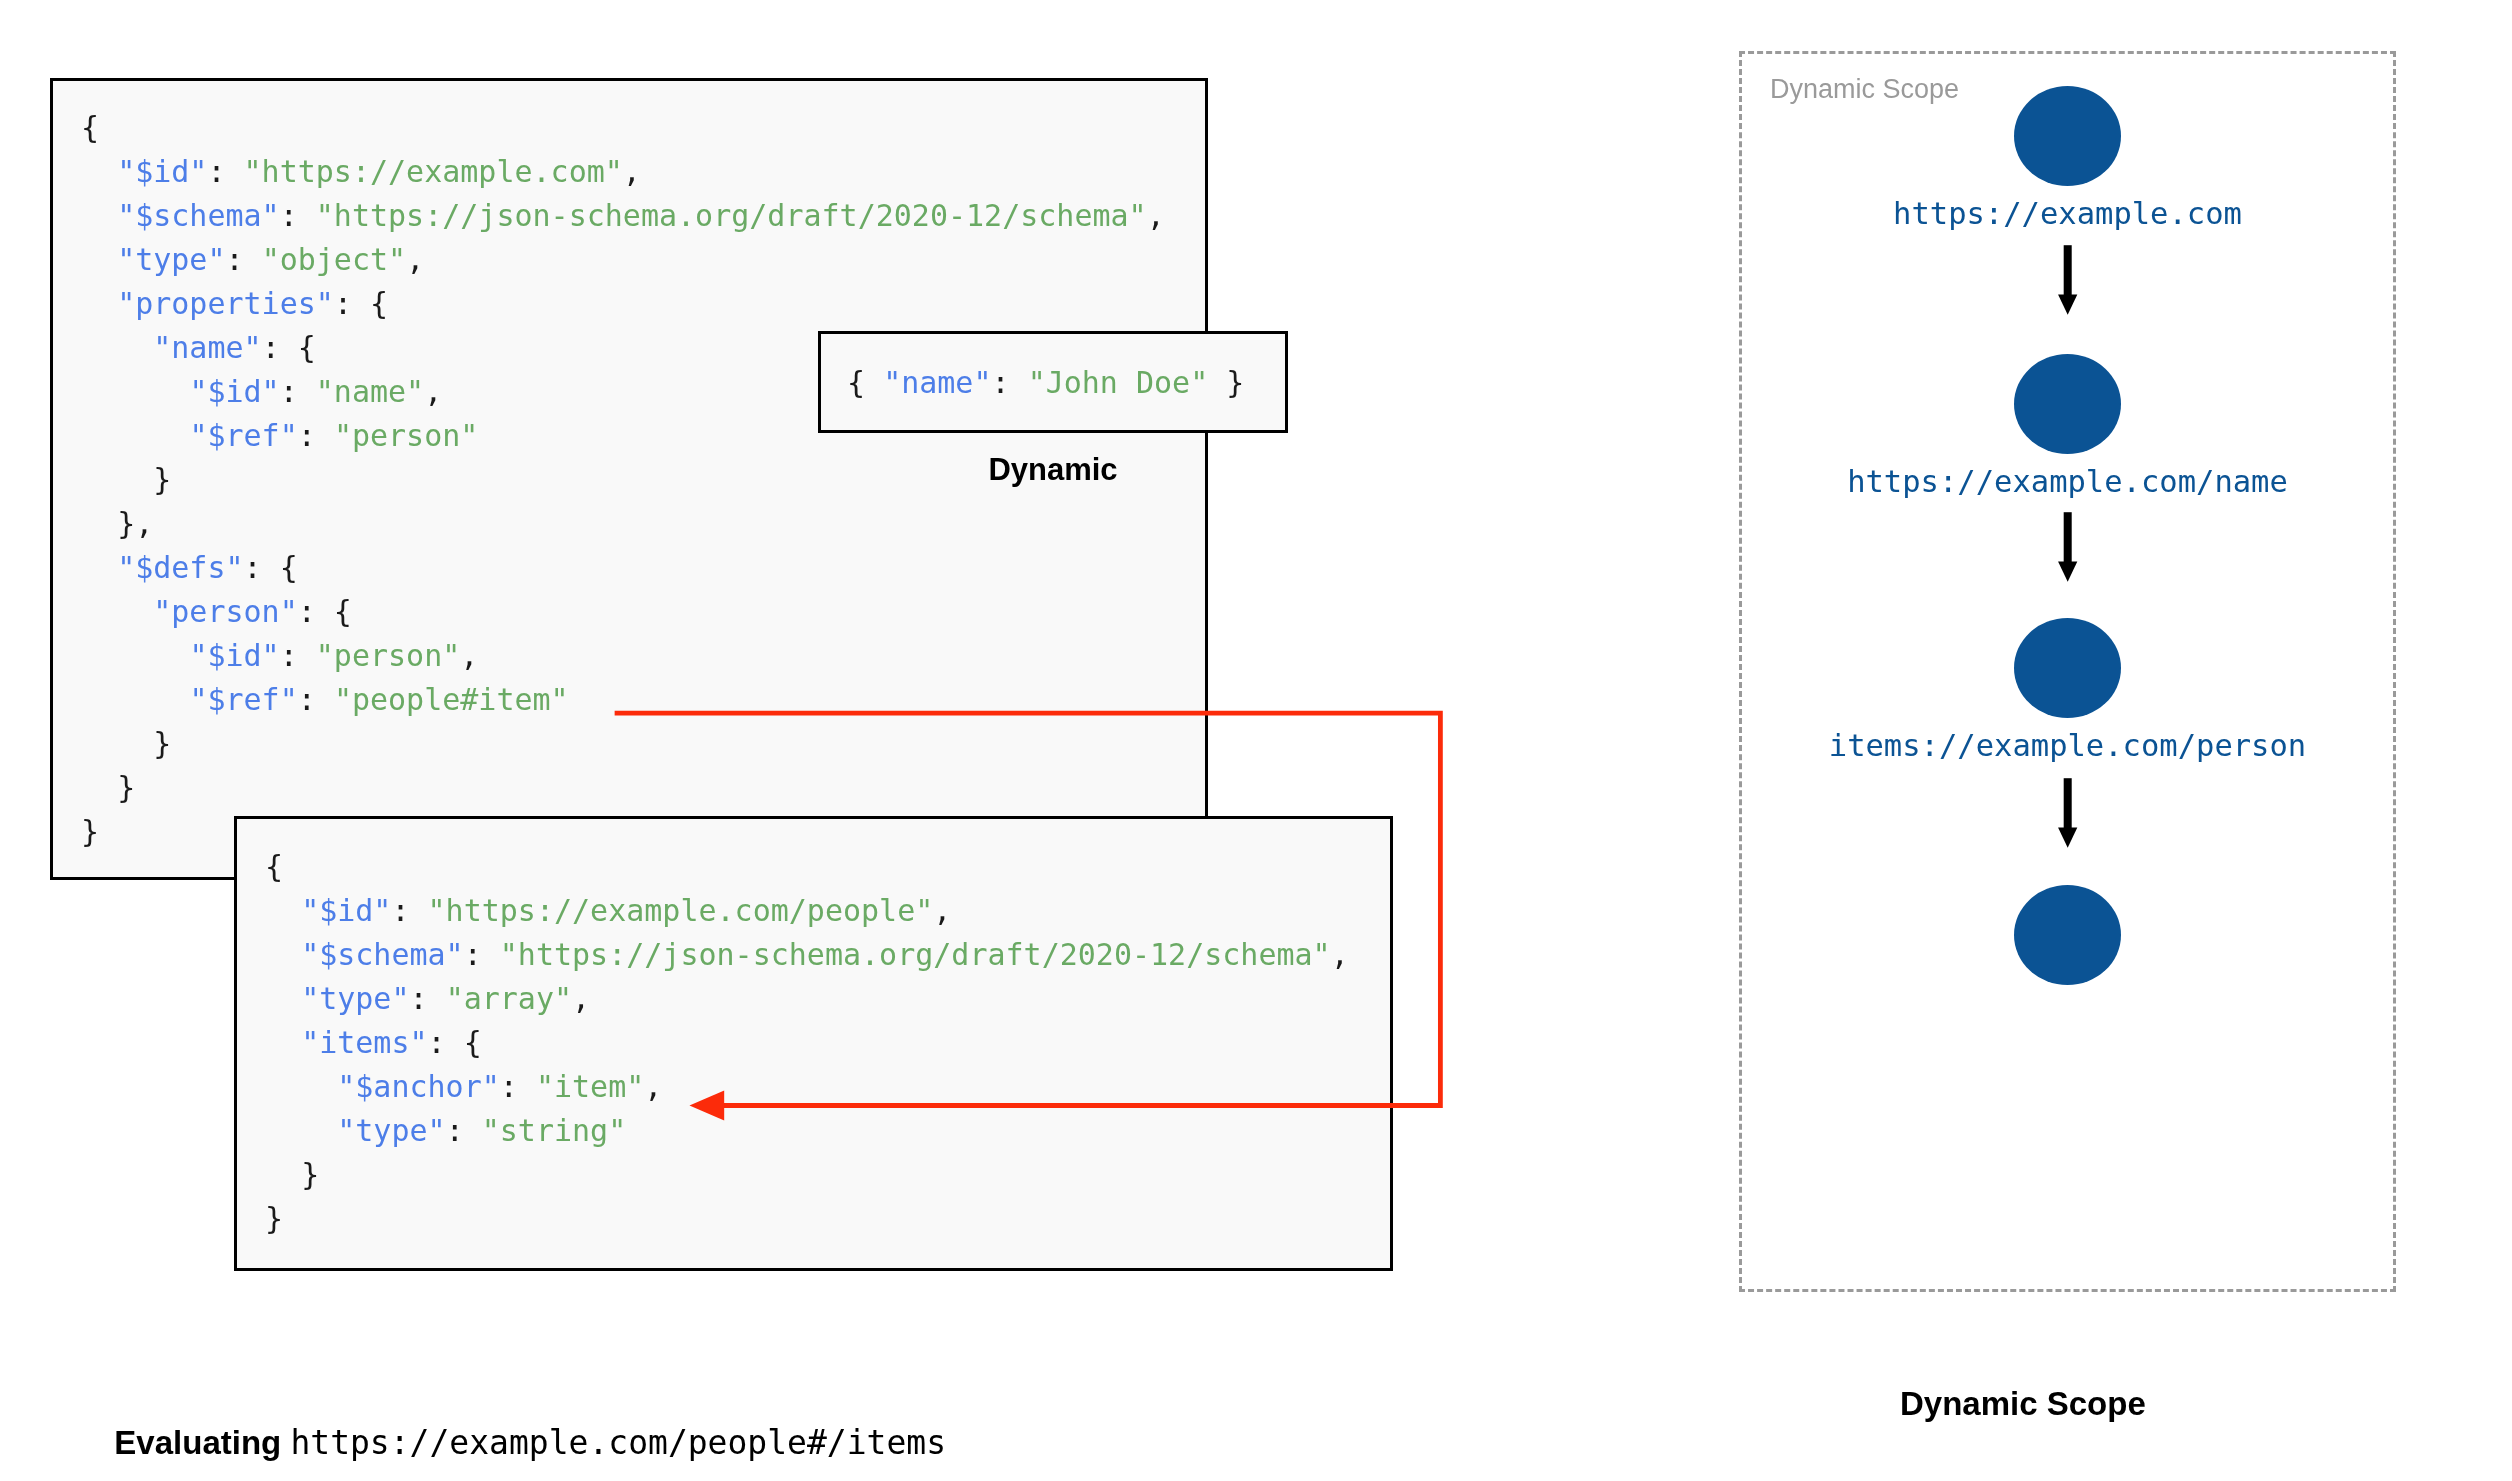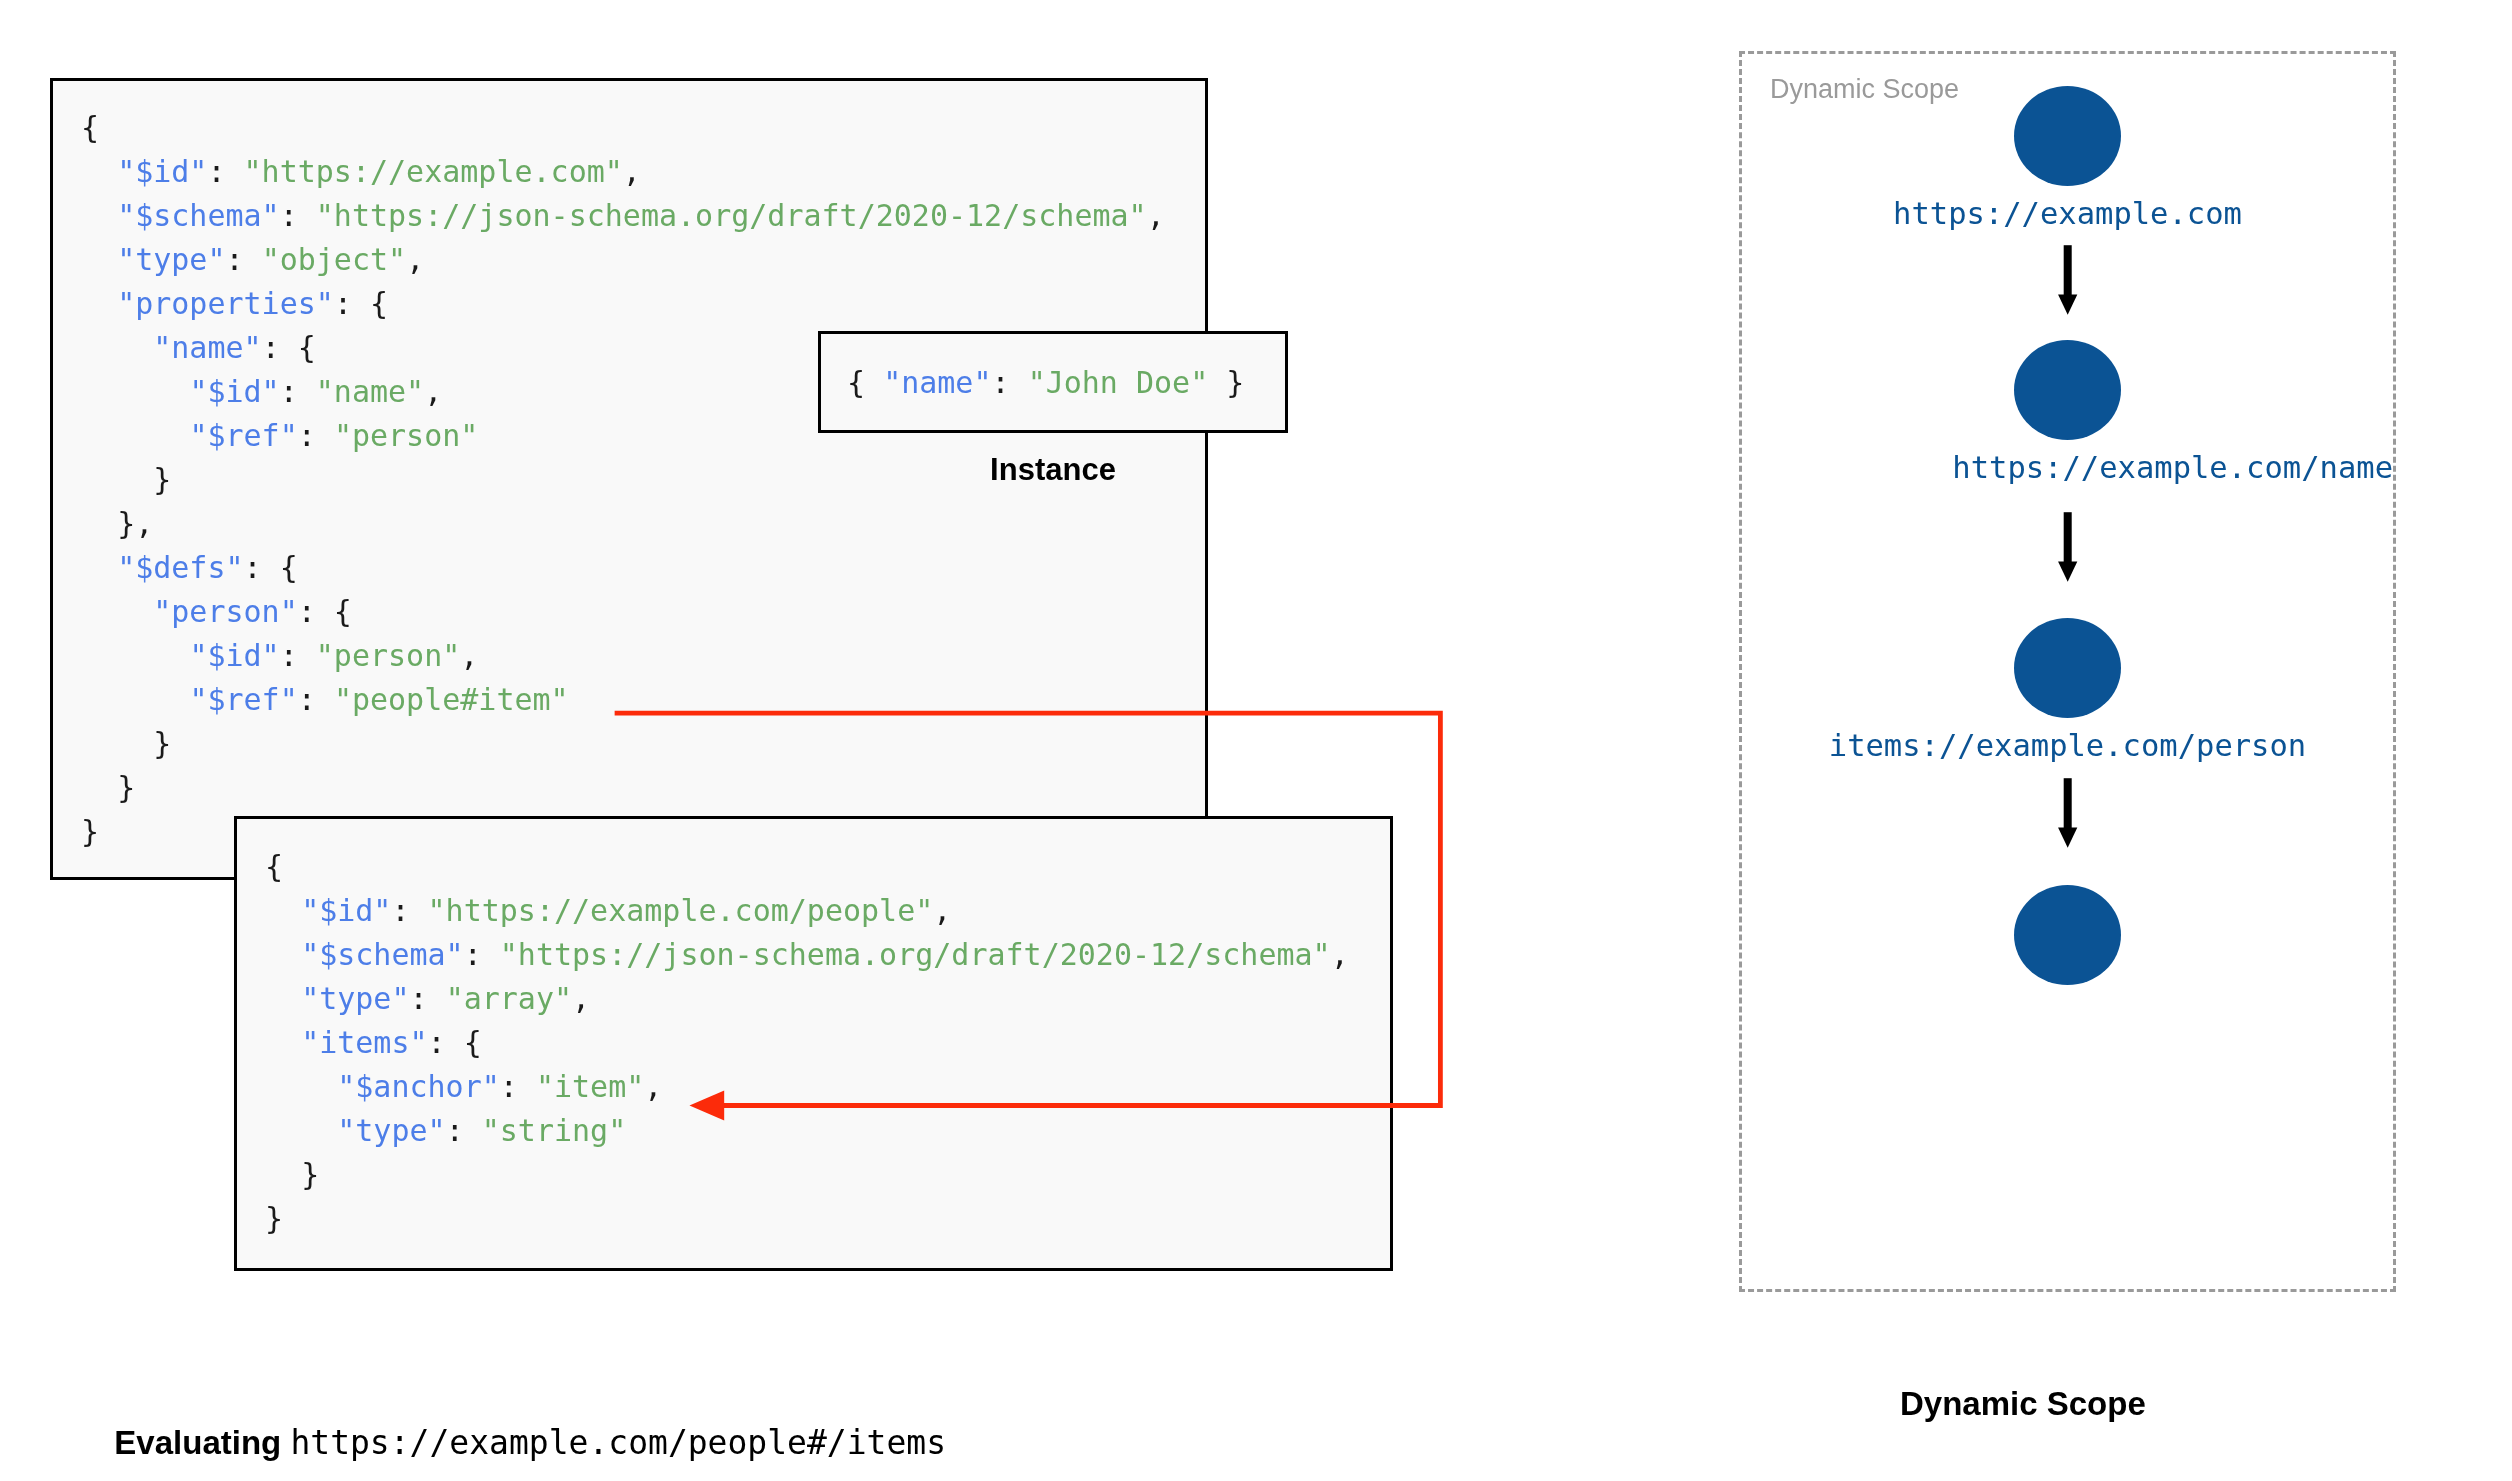--- a/index.html
+++ b/index.html
@@ -196,21 +196,21 @@
       <span class="k">"$id"</span><span class="p">: </span><span class="s">"person"</span><span class="p">,</span>
       <span class="k">"$ref"</span><span class="p">: </span><span class="s">"people#item"</span>
     <span class="p">}</span>
   <span class="p">}</span>
 <span class="p">}</span></pre>
 </div>
 
 <div class="code-box" id="instance-box">
   <pre class="code-pre"><span class="p">{ </span><span class="k">"name"</span><span class="p">: </span><span class="s">"John Doe"</span><span class="p"> }</span></pre>
 </div>
-<div id="instance-label">Instance</div>
+<div id="instance-label">Dynamic</div>
 
 <div class="code-box" id="people-box">
   <pre class="code-pre"><span class="p">{</span>
   <span class="k">"$id"</span><span class="p">: </span><span class="s">"https://example.com/people"</span><span class="p">,</span>
   <span class="k">"$schema"</span><span class="p">: </span><span class="s">"https://json-schema.org/draft/2020-12/schema"</span><span class="p">,</span>
   <span class="k">"type"</span><span class="p">: </span><span class="s">"array"</span><span class="p">,</span>
   <span class="k">"items"</span><span class="p">: {</span>
     <span class="k">"$anchor"</span><span class="p">: </span><span class="s">"item"</span><span class="p">,</span>
     <span class="k">"type"</span><span class="p">: </span><span class="s">"string"</span>
   <span class="p">}</span>
@@ -232,21 +232,21 @@
       <div class="scope-url">https://example.com</div>
     </div>
 
     <div class="scope-arrow" style="top:191px;">
       <svg width="21.4" height="71" viewBox="0 0 40 132">
         <line x1="20" y1="0" x2="20" y2="94" stroke="#000" stroke-width="15"></line>
         <polygon points="20,130 2,92 38,92" fill="#000"></polygon>
       </svg>
     </div>
 
-    <div class="scope-node" style="top:286px;text-align:right;">
+    <div class="scope-node" style="top:300px;">
       <div class="scope-circle"></div>
       <div class="scope-url">https://example.com/name</div>
     </div>
 
     <div class="scope-arrow" style="top:458px;">
       <svg width="21.4" height="71" viewBox="0 0 40 132">
         <line x1="20" y1="0" x2="20" y2="94" stroke="#000" stroke-width="15"></line>
         <polygon points="20,130 2,92 38,92" fill="#000"></polygon>
       </svg>
     </div>

